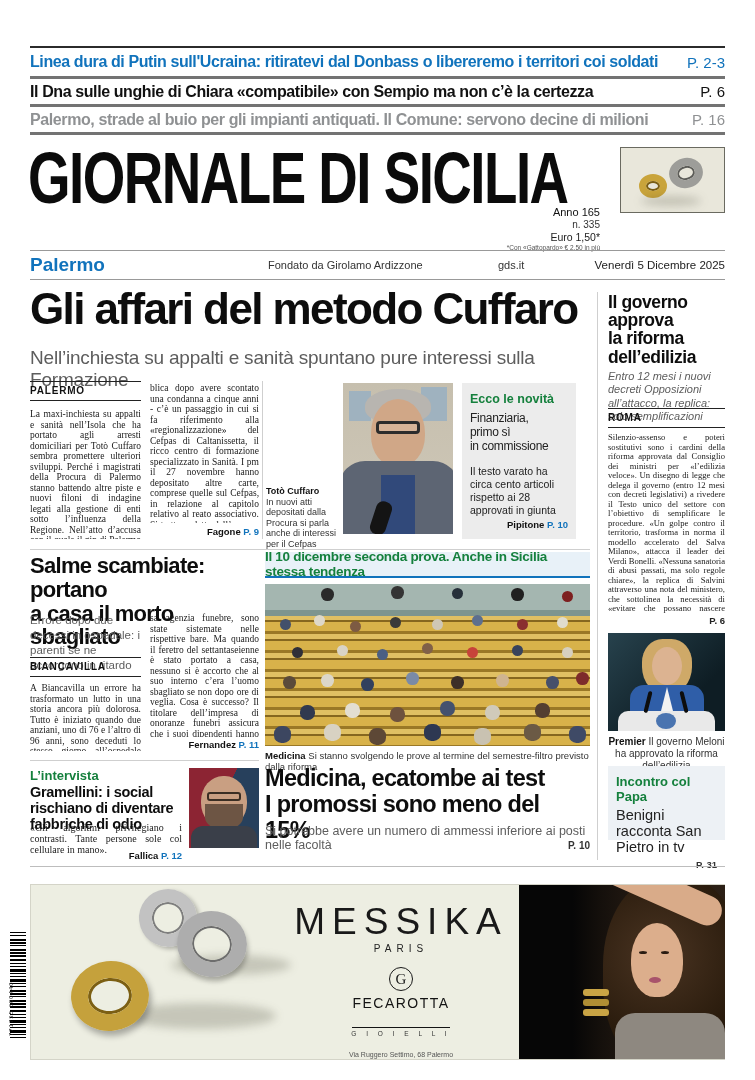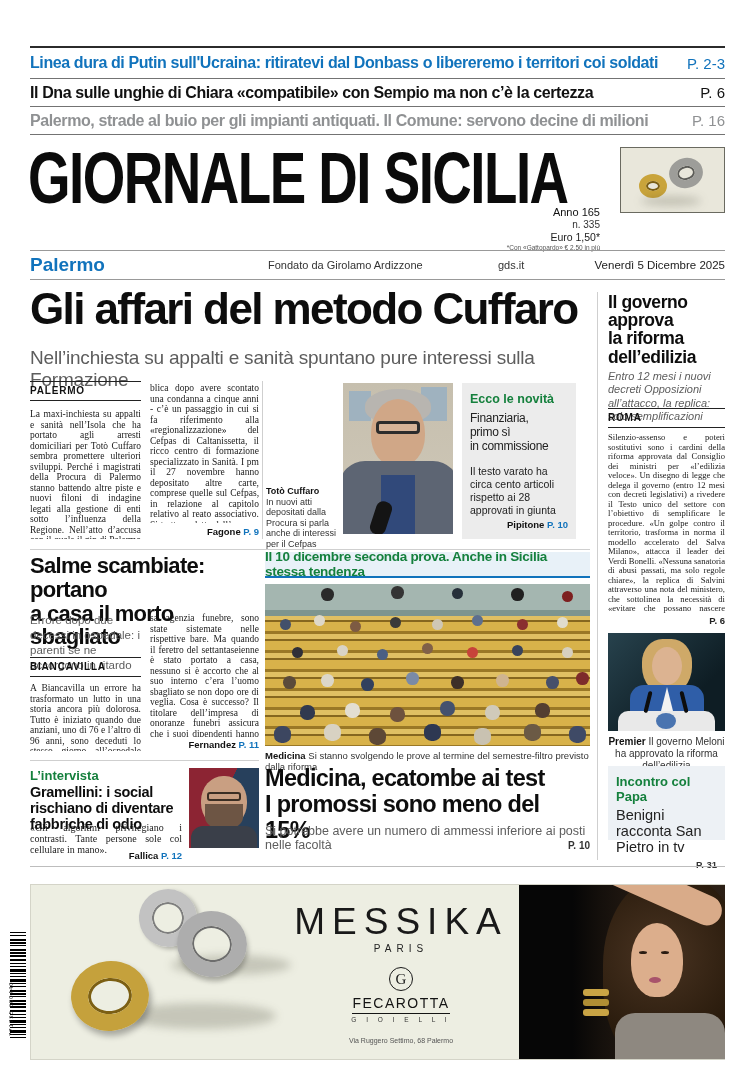--- a/index.html
+++ b/index.html
@@ -4,21 +4,21 @@
 <style>
   * { margin:0; padding:0; box-sizing:border-box; }
   html,body { background:#888; }
   .page { position:relative; width:755px; height:1080px; background:#ffffff; margin:0 auto; overflow:hidden;
           font-family:"Liberation Sans", sans-serif; color:#111; }
   .abs { position:absolute; }
   .blue { color:#1173bc; }
   .gray { color:#8f9193; }
 
   
-  .tb-row { display:flex; justify-content:space-between; align-items:center; border-bottom:1px solid #737373; }
+  .tb-row { display:flex; justify-content:space-between; align-items:center; border-bottom:3px solid #737373; }
   .tb-label { font-weight:bold; font-size:16px; letter-spacing:-0.4px; }
   .tb-page  { font-weight:normal; font-size:15px; }
 
   .mast { font-weight:900; font-size:72px; line-height:1; letter-spacing:-2px; transform:scaleX(0.76); transform-origin:0 0; white-space:nowrap; color:#0b0b0b; }
 
   .edition { text-align:right; line-height:1.2; }
   .edition .e1 { font-size:11px; font-weight:normal; }
   .edition .e2 { font-size:10px; color:#333; }
   .edition .e3 { font-size:10.5px; color:#222; }
   .edition .e4 { font-size:6.5px; color:#555; }
@@ -79,21 +79,21 @@
   .papabox { background:#edf1f5; padding:8px 8px; }
 
   
   .ad { background:#edeee2; border:1px solid #d4d4c8; }
   .ring { position:absolute; border-radius:50%; }
   .shadow { position:absolute; border-radius:50%; background:rgba(60,60,40,0.22); filter:blur(4px); }
   .messika { font-size:37px; letter-spacing:7px; color:#191919; text-align:center; font-weight:400; }
   .paris { font-size:10px; letter-spacing:5px; color:#222; text-align:center; }
   .fec-mono { width:24px; height:24px; border:1.6px solid #1a1a1a; border-radius:50%; margin:0 auto; text-align:center;
               font-family:"Liberation Serif",serif; font-size:15px; line-height:22px; color:#1a1a1a; }
-  .fec-name { font-size:14px; letter-spacing:1.5px; text-align:center; color:#141414; border-bottom:1px solid #141414; display:inline-block; padding-bottom:2px; }
+  .fec-name { font-size:14px; letter-spacing:1.5px; text-align:center; color:#141414; border-bottom:1px solid #141414; display:inline-block; padding-bottom:16px; }
   .fec-sub { font-size:6.5px; letter-spacing:4px; text-align:center; color:#333; margin-top:2px; }
   .fec-addr { font-size:7px; color:#555; text-align:center; }
   .model { background:linear-gradient(90deg,#060606 0 26%, #15100c 40%, #241a12 58%, #2c2016 100%); }
   .model .hairm { position:absolute; right:-18px; top:-10px; width:140px; height:200px; border-radius:45%; background:radial-gradient(circle at 40% 40%, #4a3422, #241709 70%); }
   .model .arm { position:absolute; left:58px; top:-14px; width:150px; height:30px; border-radius:16px; background:#d9ab89; transform:rotate(24deg); }
   .model .facem { position:absolute; left:112px; top:38px; width:52px; height:74px; border-radius:50% 50% 45% 45%; background:#dcae8c; }
   .model .lip { position:absolute; left:130px; top:92px; width:12px; height:6px; border-radius:50%; background:#a8536b; }
   .model .eye { position:absolute; width:8px; height:3px; border-radius:50%; background:#2a1c12; }
   .model .topg { position:absolute; left:96px; top:128px; width:110px; height:50px; border-radius:20px 20px 0 0; background:#8e8880; }
   .model .cuff { position:absolute; left:64px; top:104px; width:26px; height:7px; background:#c9a445; border-radius:3px; box-shadow:0 10px 0 0 #b08e34, 0 20px 0 0 #c9a445; }

